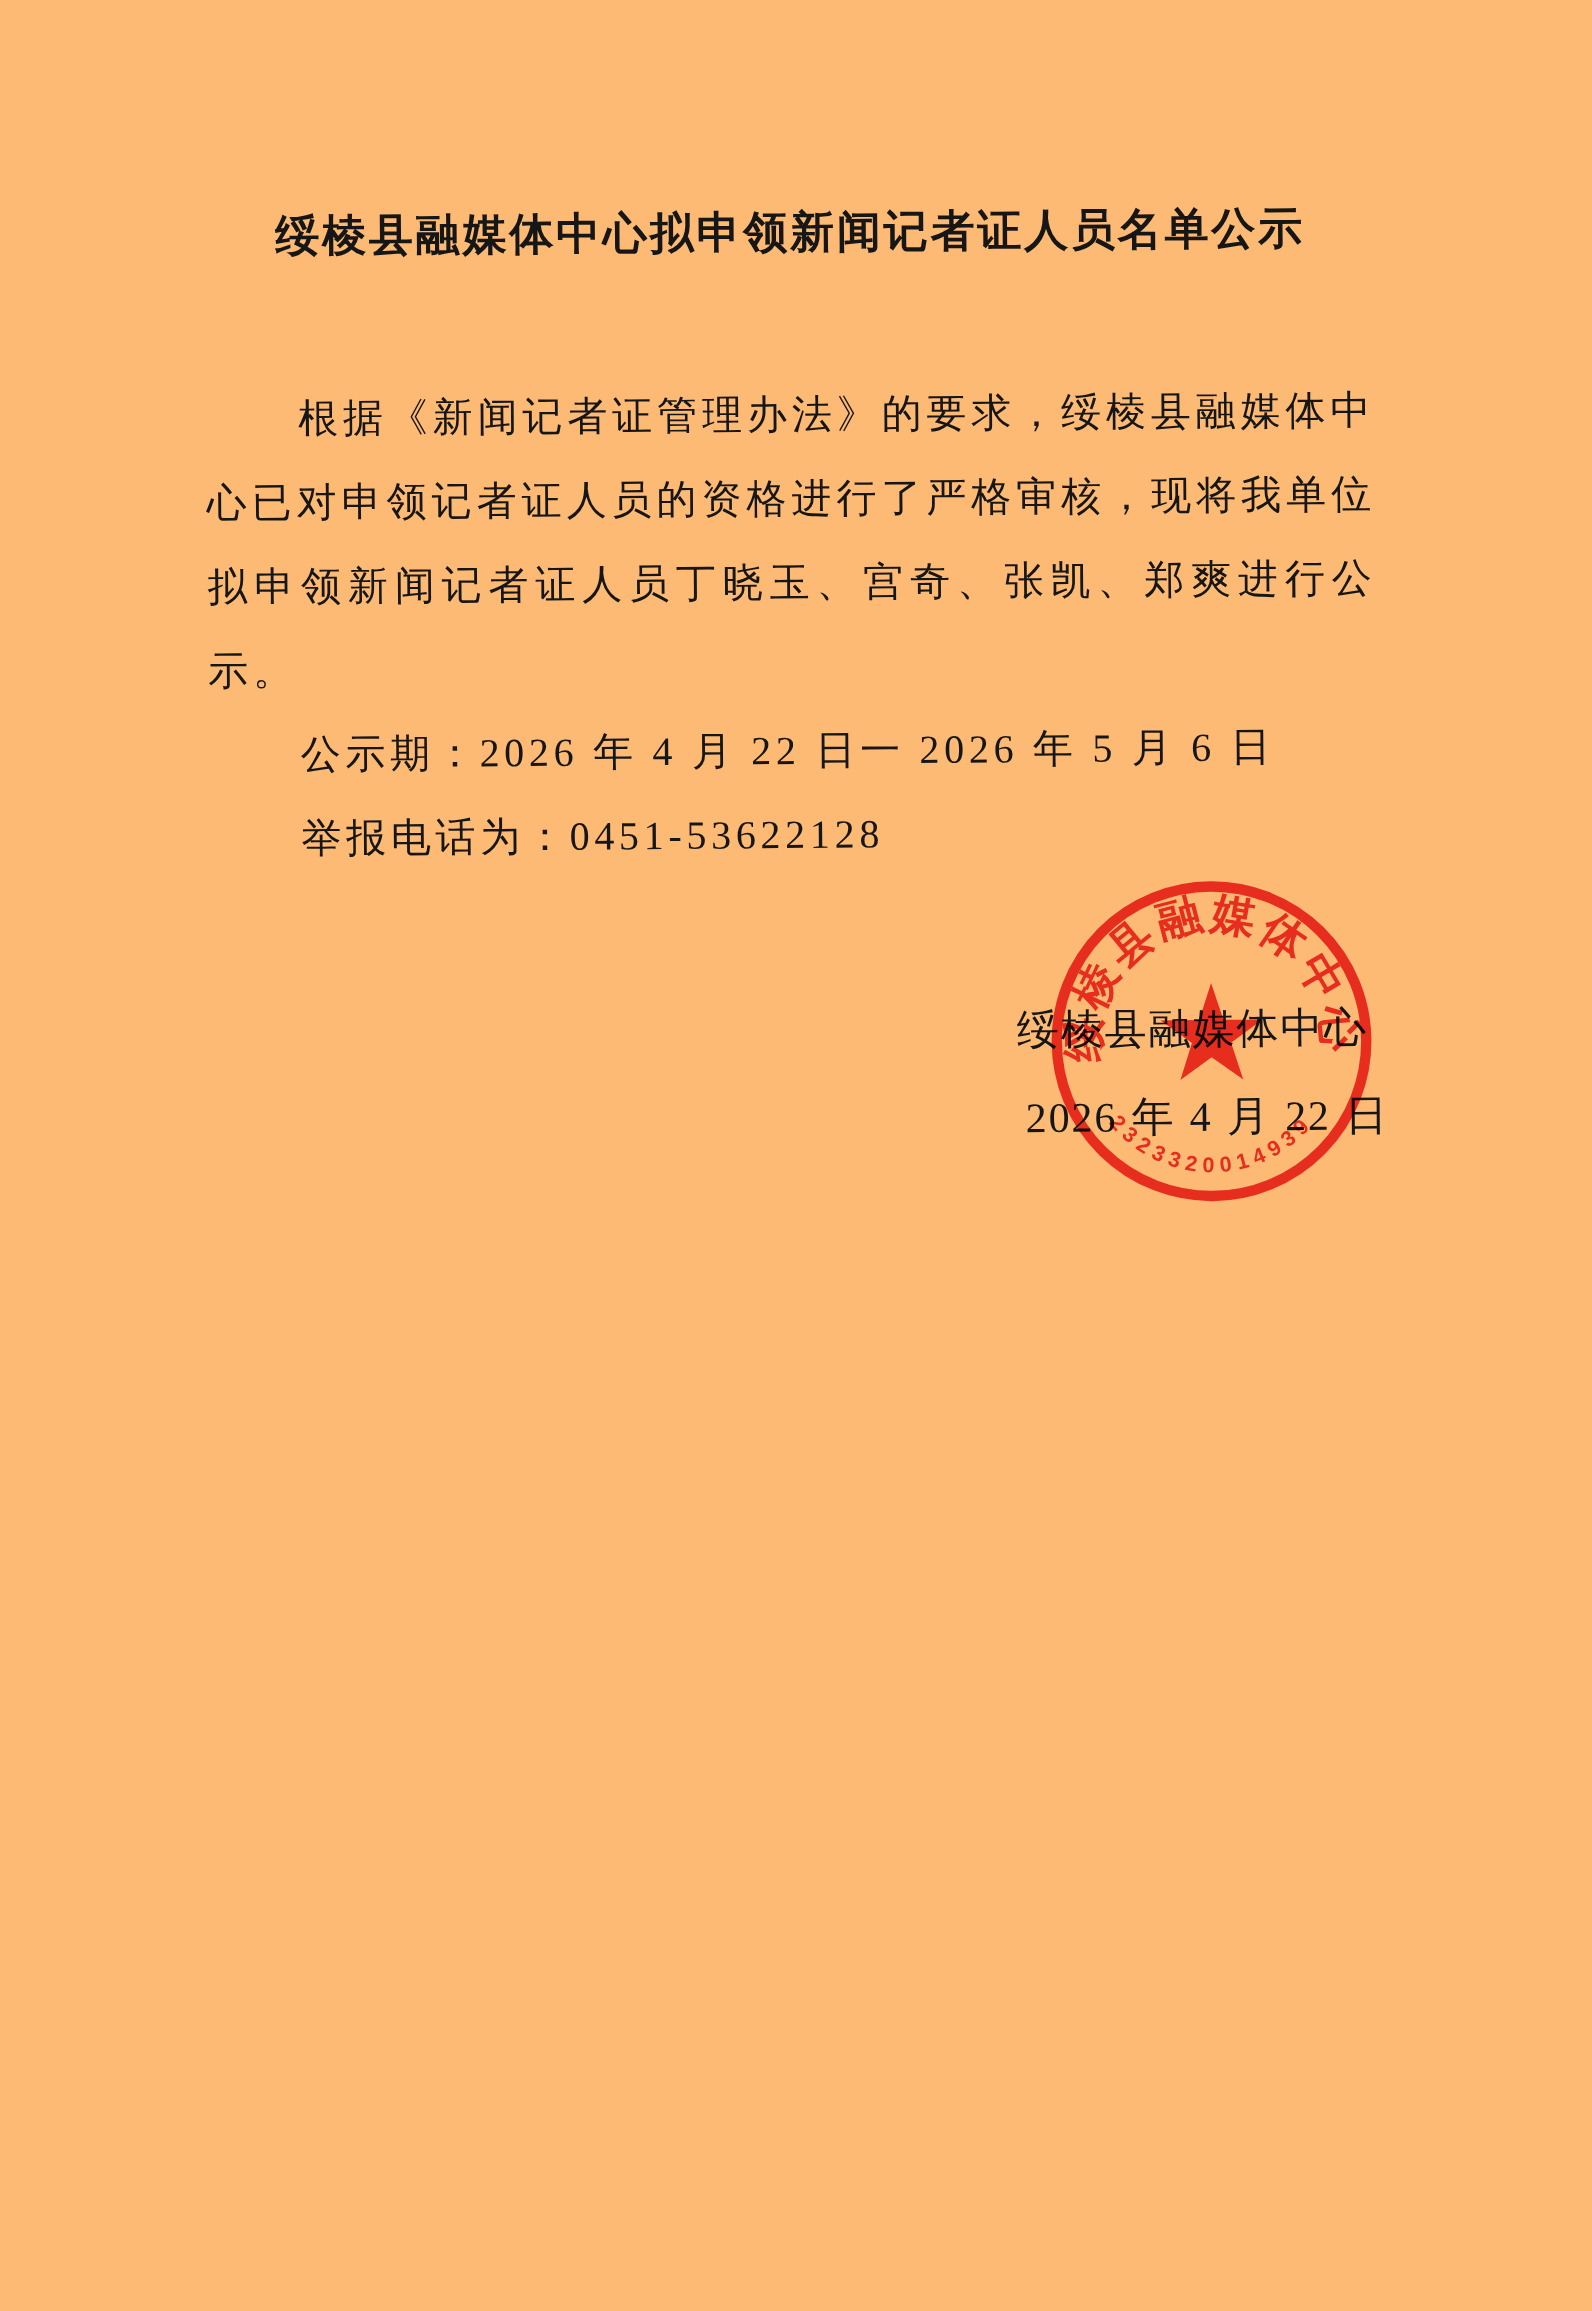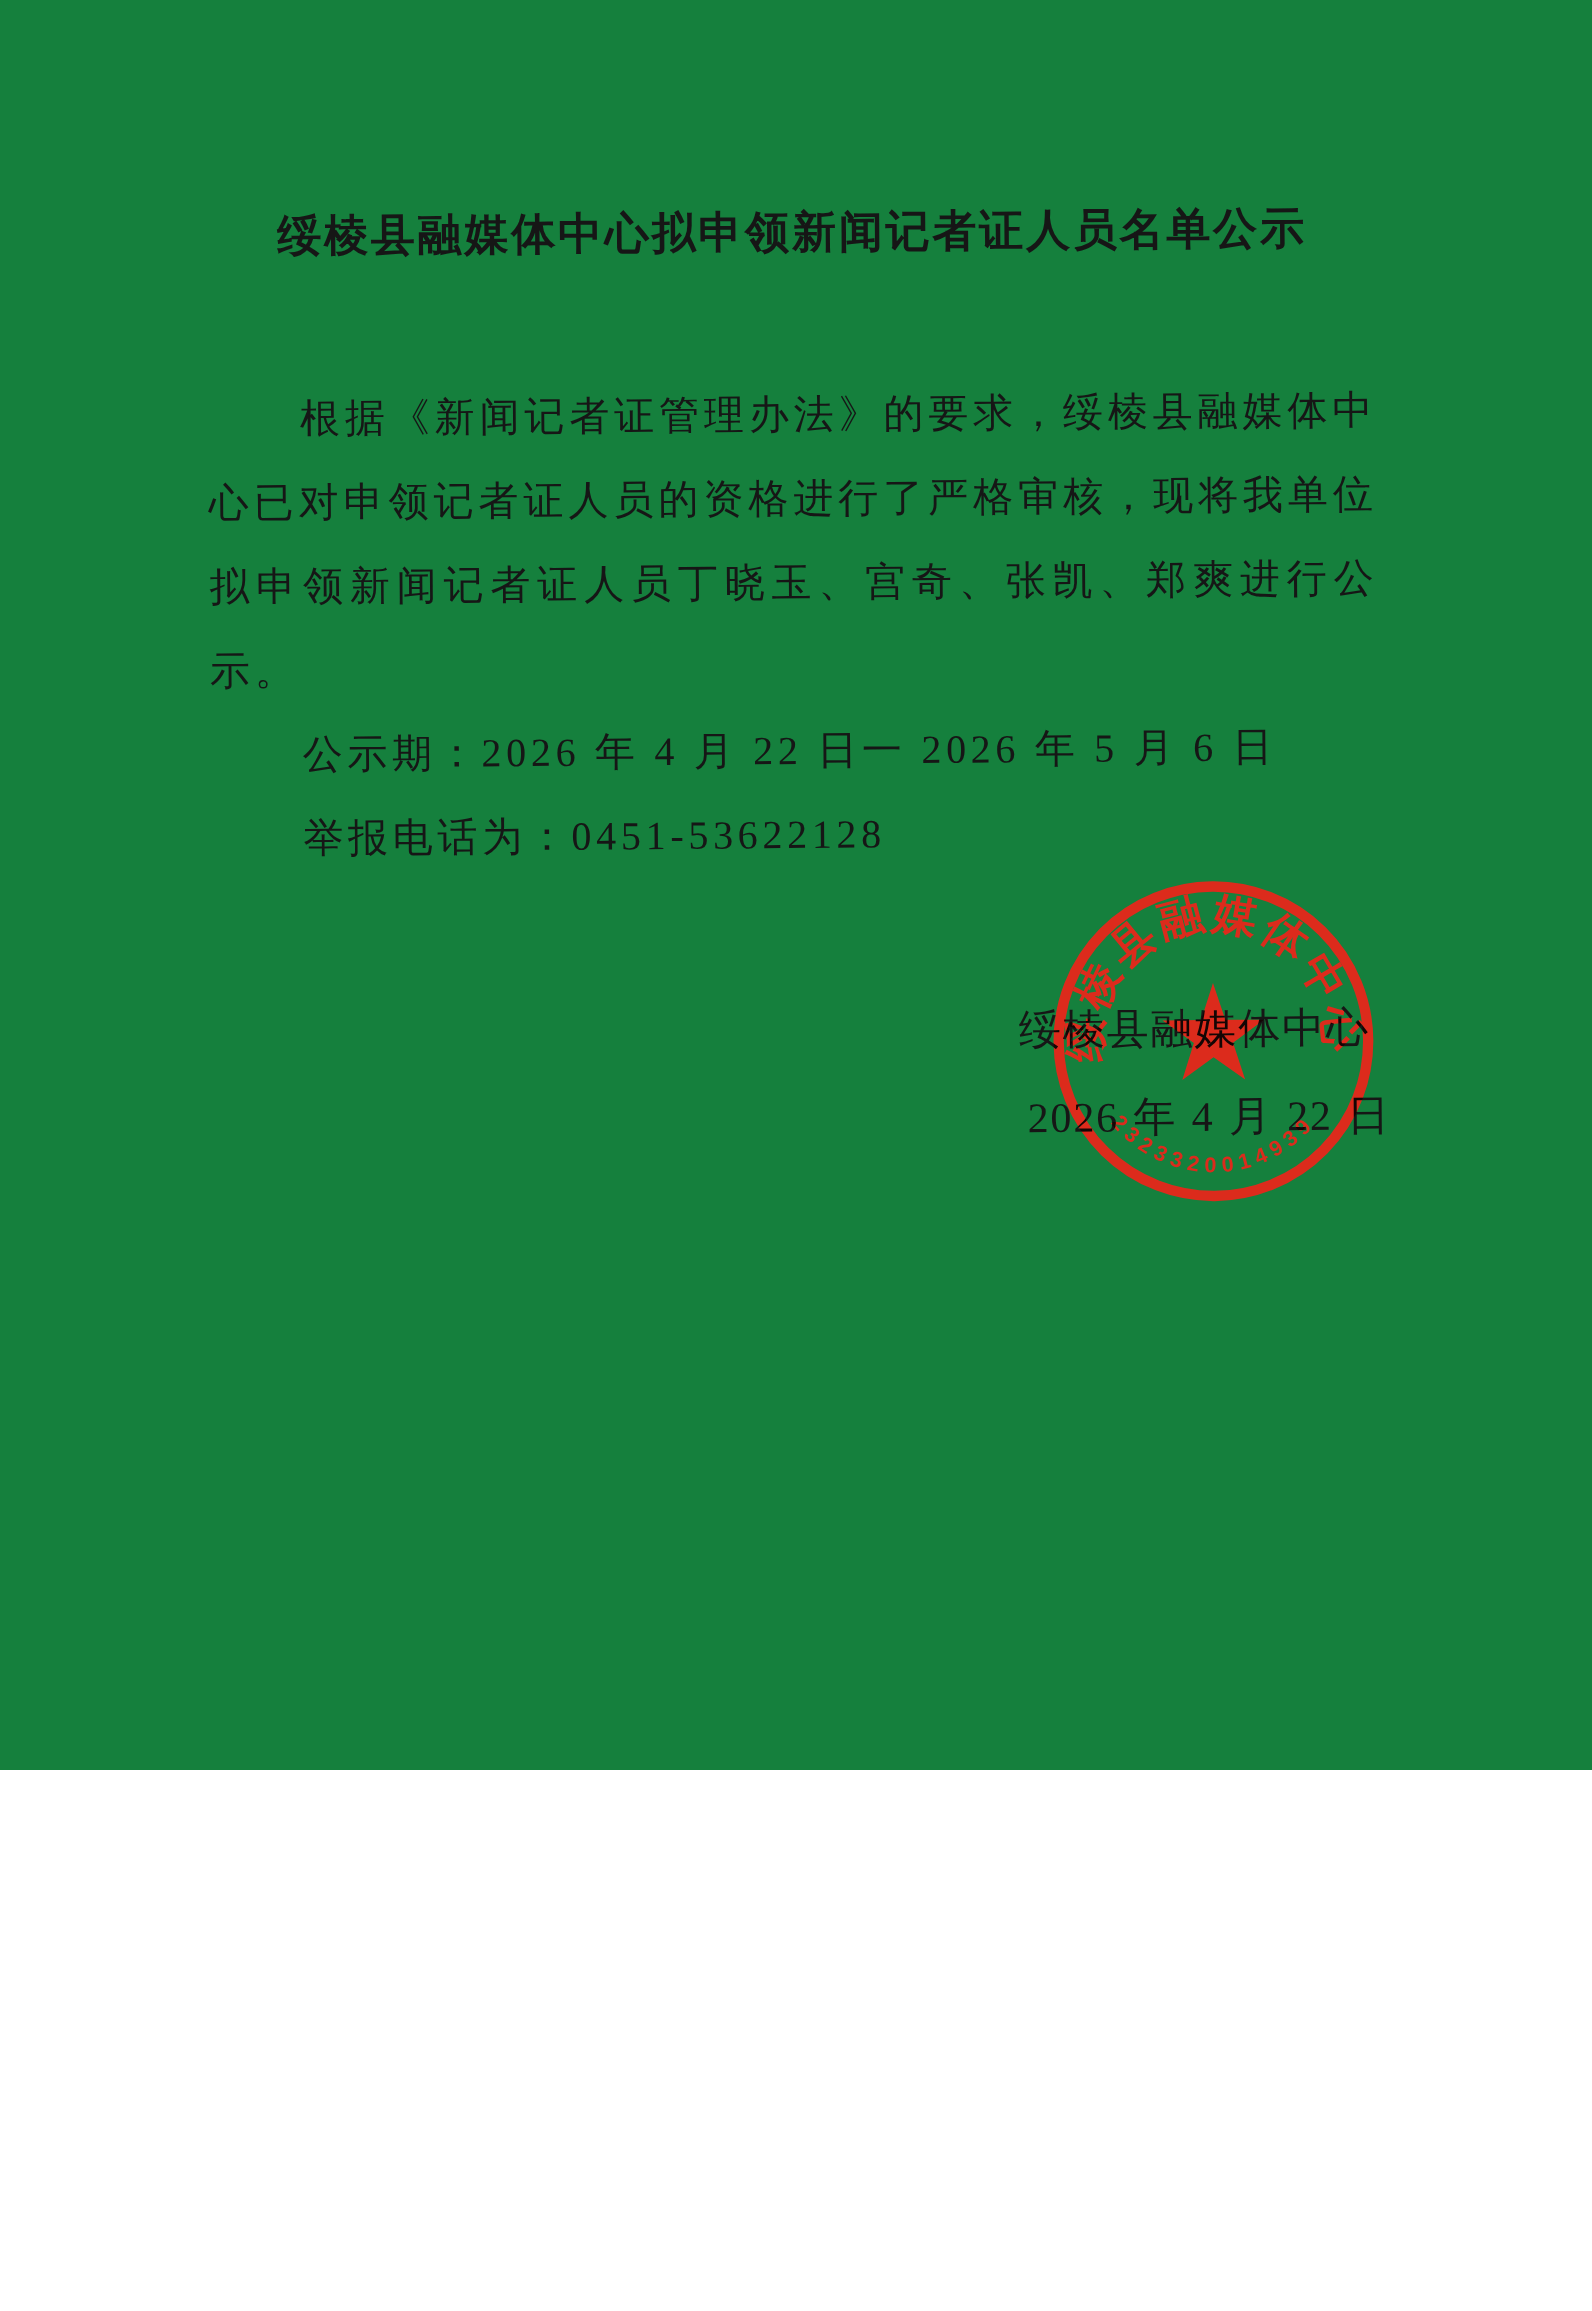--- a/index.html
+++ b/index.html
@@ -3,22 +3,22 @@
 <meta charset="utf-8">
 <style>
   html, body {
     margin: 0;
     padding: 0;
     background: #ffffff;
   }
   .page {
     position: relative;
     width: 1593px;
-    height: 1770px;
-    background: #15803d;
+    height: 2311px;
+    background: #fdba74;
     overflow: hidden;
     font-family: "Liberation Serif", "DejaVu Serif", serif;
     color: #161616;
   }
   .sheet {
     position: absolute;
     inset: 0;
     transform: rotate(-0.45deg);
     transform-origin: 50% 45%;
   }

